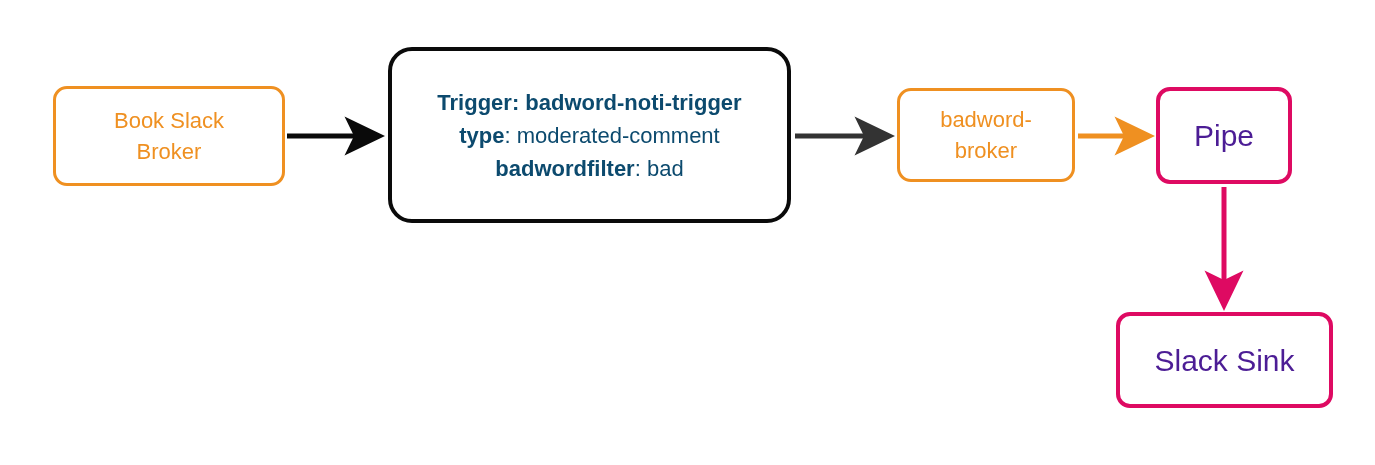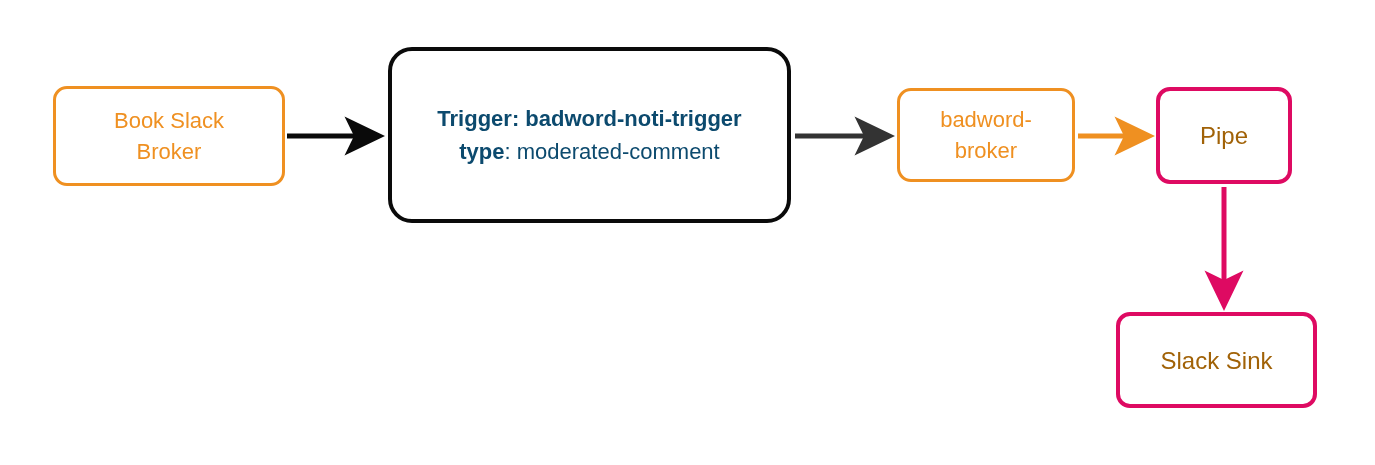--- a/index.html
+++ b/index.html
@@ -43,22 +43,22 @@
     border-radius: 14px;
     color: #ef9021;
     font-size: 22px;
     line-height: 31px;
   }
 
   
   .node-magenta {
     border: 4px solid #de0a62;
     border-radius: 14px;
-    color: #a16207;
-    font-size: 24px;
+    color: #4c1d95;
+    font-size: 30px;
     line-height: 31px;
     align-items: center;
   }
 
   
   .node-black {
     border: 4px solid #0a0a0a;
     border-radius: 24px;
     color: #0c4a6e;
     font-size: 22px;
@@ -80,21 +80,21 @@
   }
   .v {
     font-weight: normal;
   }
 
   
   #node-book-review-broker { left: 53px;   top: 86px;  width: 232px; height: 100px; }
   #node-trigger            { left: 388px;  top: 47px;  width: 403px; height: 176px; }
   #node-badword-broker     { left: 897px;  top: 88px;  width: 178px; height: 94px;  }
   #node-pipe               { left: 1156px; top: 87px;  width: 136px; height: 97px;  }
-  #node-slack-sink         { left: 1116px; top: 312px; width: 201px; height: 96px;  }
+  #node-slack-sink         { left: 1116px; top: 312px; width: 217px; height: 96px;  }
 </style>
 </head>
 <body>
 
 <div class="canvas">
 
   <svg class="edge-layer" viewBox="0 0 1375 465" width="1375" height="465" xmlns="http://www.w3.org/2000/svg">
     <defs>
       <marker id="arrow-black" markerWidth="9" markerHeight="9" refX="7.2" refY="4.5" orient="auto" markerUnits="strokeWidth">
         <path d="M0.3,0.6 L8.4,4.5 L0.3,8.4 L2.2,4.5 Z" fill="#0a0a0a"></path>
@@ -125,20 +125,23 @@
   </div>
 
   <div class="node node-black" id="node-trigger">
     <div class="trigger-lines">
       <div class="trigger-line">
         <span class="k">Trigger: badword-noti-trigger</span>
       </div>
       <div class="trigger-line">
         <span class="k">type</span><span class="v">: </span><span class="v">moderated-comment</span>
       </div>
+      <div class="trigger-line">
+        <span class="k">badwordfilter</span><span class="v">: </span><span class="v">bad</span>
+      </div>
     </div>
   </div>
 
   <div class="node node-orange" id="node-badword-broker">
     <div class="node-inner">badword-
 broker</div>
   </div>
 
   <div class="node node-magenta" id="node-pipe">
     <div class="node-inner">Pipe</div>

